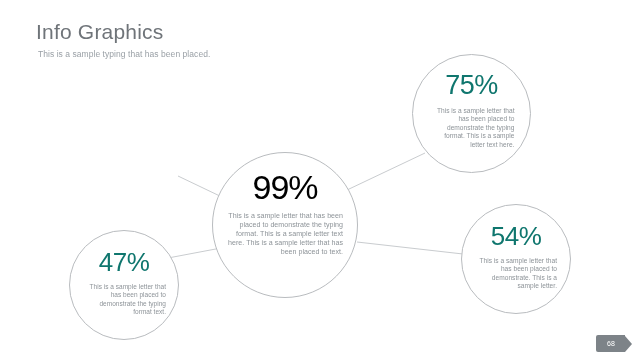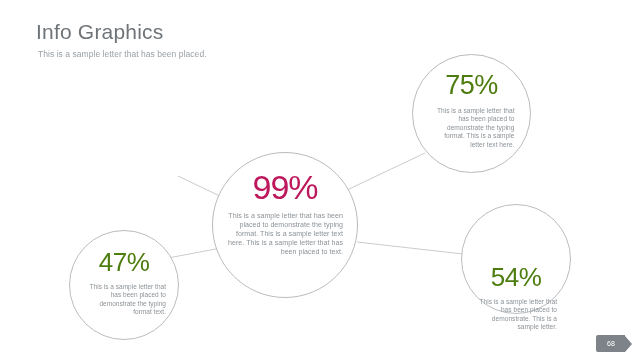--- a/index.html
+++ b/index.html
@@ -60,21 +60,21 @@
     border: 1px solid #b9bcbf;
     background: #ffffff;
     box-sizing: border-box;
     display: flex;
     flex-direction: column;
     align-items: center;
     justify-content: flex-start;
     text-align: center;
   }
   .node .pct {
-    color: #4d7c0f;
+    color: #0f766e;
     font-weight: normal;
     line-height: 1;
     letter-spacing: -0.5px;
   }
   .node .desc {
     color: #8d9398;
     line-height: 1.28;
     letter-spacing: 0.02px;
     text-align: right;
   }
@@ -82,21 +82,21 @@
   
   #node-center {
     left: 212px;
     top: 152px;
     width: 146px;
     height: 146px;
     padding-top: 17px;
   }
   #node-center .pct {
     font-size: 34px;
-    color: #be185d;
+    color: #000000;
     letter-spacing: -1px;
   }
   #node-center .desc {
     font-size: 7.1px;
     width: 116px;
     margin-top: 8px;
   }
 
   
   #node-33 {
@@ -144,21 +144,21 @@
   }
 
   
   #node-54 {
     left: 461px;
     top: 204px;
     width: 110px;
     height: 110px;
     padding-top: 18px;
   }
-  #node-54 .pct { font-size: 26px; margin-top: 41px; }
+  #node-54 .pct { font-size: 26px; }
   #node-54 .desc {
     font-size: 6.6px;
     width: 82px;
     margin-top: 8px;
   }
 
   
   #page-badge {
     position: absolute;
     right: 8px;
@@ -191,21 +191,21 @@
     letter-spacing: 0.2px;
   }
 </style>
 </head>
 <body>
 
 <div id="slide">
 
   <div id="header">
     <h1 id="page-title">Info Graphics</h1>
-    <p id="page-subtitle">This is a sample letter that has been placed.</p>
+    <p id="page-subtitle">This is a sample typing that has been placed.</p>
   </div>
 
   <svg id="connectors" viewBox="0 0 640 360" width="640" height="360">
     <line x1="178" y1="176" x2="224" y2="198" stroke="#c9cccf" stroke-width="1"></line>
     <line x1="347" y1="190" x2="425" y2="153" stroke="#c9cccf" stroke-width="1"></line>
     <line x1="168" y1="258" x2="221" y2="248" stroke="#c9cccf" stroke-width="1"></line>
     <line x1="357" y1="242" x2="463" y2="254" stroke="#c9cccf" stroke-width="1"></line>
   </svg>
 
 

